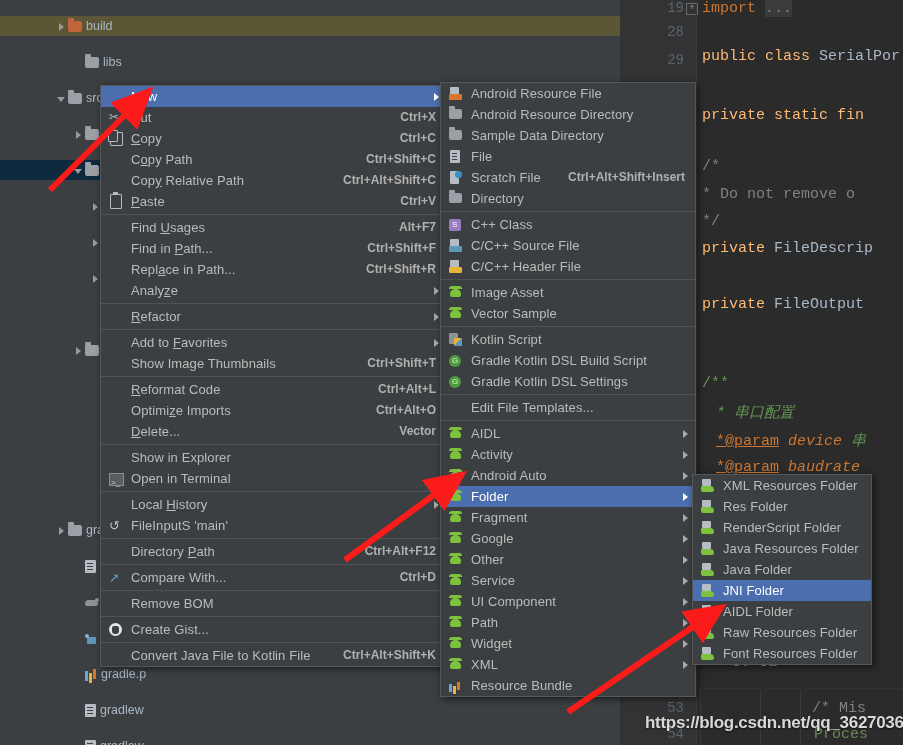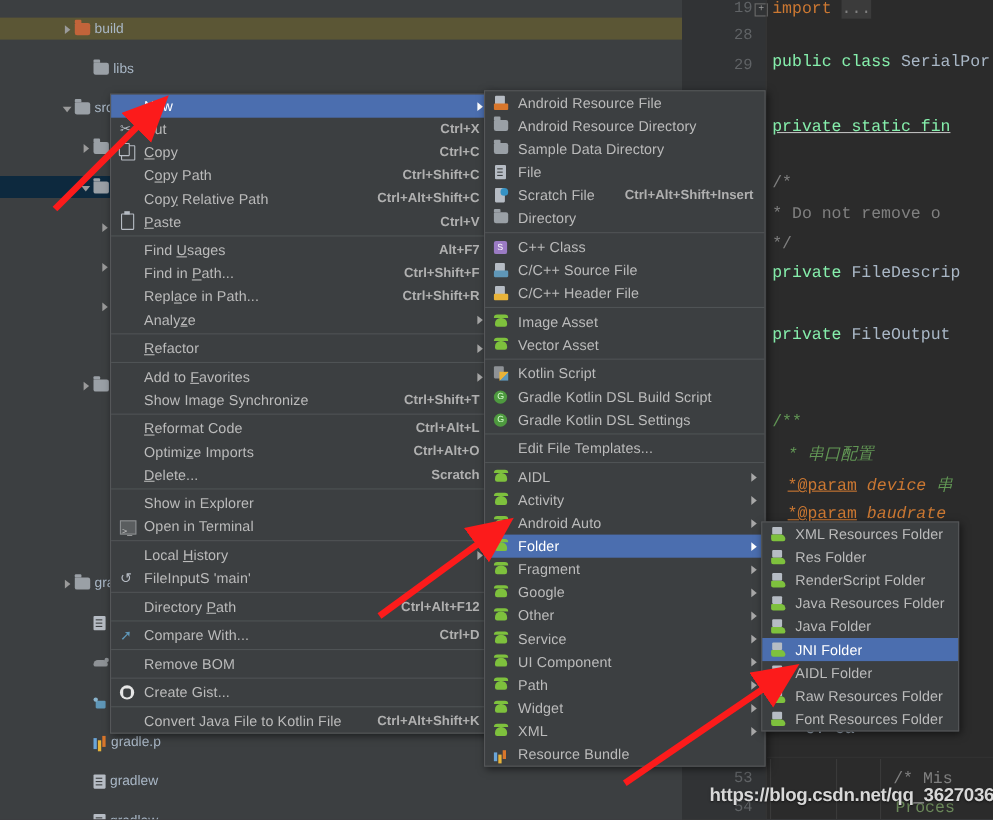--- a/index.html
+++ b/index.html
@@ -50,21 +50,21 @@
   .ficon.md::after{content:"";position:absolute;left:0;bottom:0;width:13px;height:6px;background:#5fa83a;border-radius:1px;}
   .mdtxt{position:absolute;left:1px;bottom:-1px;font-size:6px;color:#fff;line-height:7px;font-family:"Liberation Sans",sans-serif;z-index:2;}
 
   
   #editor{position:absolute;left:620px;top:0;width:283px;height:745px;background:#2b2b2b;overflow:hidden;
           font-family:"Liberation Mono",monospace;font-size:15px;}
   #gutter{position:absolute;left:0;top:0;width:76px;height:745px;background:#313335;}
   .gln{position:absolute;right:12px;color:#606366;font-size:14px;}
   .gfold{position:absolute;left:66px;width:10px;height:10px;border:1px solid #6a6a6a;color:#999;font-size:9px;line-height:9px;text-align:center;}
   .code{position:absolute;left:82px;white-space:pre;}
-  .kw{color:#86efac;}
+  .kw{color:#fdba74;}
   .cls{color:#a9b7c6;}
   .cmt{color:#808080;}
   .doc{color:#629755;}
   .doctag{color:#cc7832;text-decoration:underline;}
   .docparam{color:#cc7832;font-style:italic;}
   .docz{color:#629755;font-style:italic;}
   .fld{color:#9876aa;text-align:right;}
   .mth{color:#ffc66d;}
   .impt{color:#cc7832;}
   .grey{background:#3b3b3b;color:#808080;}
@@ -169,21 +169,21 @@
       <div class="gln" style="top: 0px;">19</div>
       <div class="gln" style="top: 24px;">28</div>
       <div class="gln" style="top: 52px;">29</div>
       <div class="gln" style="top: 700px;">53</div>
       <div class="gln" style="top: 726px;">54</div>
       <div class="gfold" style="top: 3px;">+</div>
     </div>
   <div class="vline" style="left:76px;"></div>
 <div class="code" style="top: 0px; left: 82px;"><span class="impt">import</span> <span class="grey">...</span></div>
     <div class="code" style="top: 48px; left: 82px;"><span class="kw">public class</span> <span class="cls">SerialPor</span></div>
-    <div class="code" style="top: 107px; left: 82px; text-decoration: underline;"><span class="kw">private static fin</span></div>
+    <div class="code" style="top: 107px; left: 82px;"><span class="kw">private static fin</span></div>
     <div class="code" style="top: 158px; left: 82px;"><span class="cmt">/*</span></div>
     <div class="code" style="top: 186px; left: 82px;"><span class="cmt">* Do not remove o</span></div>
     <div class="code" style="top: 213px; left: 82px;"><span class="cmt">*/</span></div>
     <div class="code" style="top: 240px; left: 82px;"><span class="kw">private</span> <span class="cls">FileDescrip</span></div>
     <div class="code" style="top: 296px; left: 82px;"><span class="kw">private</span> <span class="cls">FileOutput</span></div>
     <div class="code" style="top: 375px; left: 82px;"><span class="doc">/**</span></div>
     <div class="code" style="top: 403px; left: 96px;"><span class="docz">* 串口配置</span></div>
     <div class="code" style="top: 431px; left: 96px;"><span class="doctag">*@param</span> <span class="docparam">device</span> <span class="docz">串</span></div>
     <div class="code" style="top: 459px; left: 96px;"><span class="doctag">*@param</span> <span class="docparam">baudrate</span></div>
     <div class="code" style="top: 487px; left: 122px;"><span class="docparam">y</span> <span class="docz">奇</span></div>
@@ -249,35 +249,35 @@
     <div class="mi">
       <span class="mtext"><span class="und">R</span>efactor</span>
       <span class="marr"></span>
     </div>
     <div class="msep"></div>
     <div class="mi">
       <span class="mtext">Add to <span class="und">F</span>avorites</span>
       <span class="marr"></span>
     </div>
     <div class="mi">
-      <span class="mtext">Show Image Synchronize</span>
+      <span class="mtext">Show Image Thumbnails</span>
       <span class="msc">Ctrl+Shift+T</span>
     </div>
     <div class="msep"></div>
     <div class="mi">
       <span class="mtext"><span class="und">R</span>eformat Code</span>
       <span class="msc">Ctrl+Alt+L</span>
     </div>
     <div class="mi">
       <span class="mtext">Optimi<span class="und">z</span>e Imports</span>
       <span class="msc">Ctrl+Alt+O</span>
     </div>
     <div class="mi">
       <span class="mtext"><span class="und">D</span>elete...</span>
-      <span class="msc">Scratch</span>
+      <span class="msc">Vector</span>
     </div>
     <div class="msep"></div>
     <div class="mi">
       <span class="mtext">Show in Explorer</span>
     </div>
     <div class="mi">
       <span class="ic-term">
         <span>&gt;_</span>
       </span>
       <span class="mtext">Open in Terminal</span>
@@ -359,21 +359,21 @@
       <span class="ic-hpp"></span>
       <span class="mtext">C/C++ Header File</span>
     </div>
     <div class="msep"></div>
     <div class="mi">
       <span class="ic-droid"></span>
       <span class="mtext">Image Asset</span>
     </div>
     <div class="mi">
       <span class="ic-droid"></span>
-      <span class="mtext">Vector Asset</span>
+      <span class="mtext">Vector Sample</span>
     </div>
     <div class="msep"></div>
     <div class="mi">
       <span class="ic-kt"></span>
       <span class="mtext">Kotlin Script</span>
     </div>
     <div class="mi">
       <span class="ic-gradle">
         <span>G</span>
       </span>

